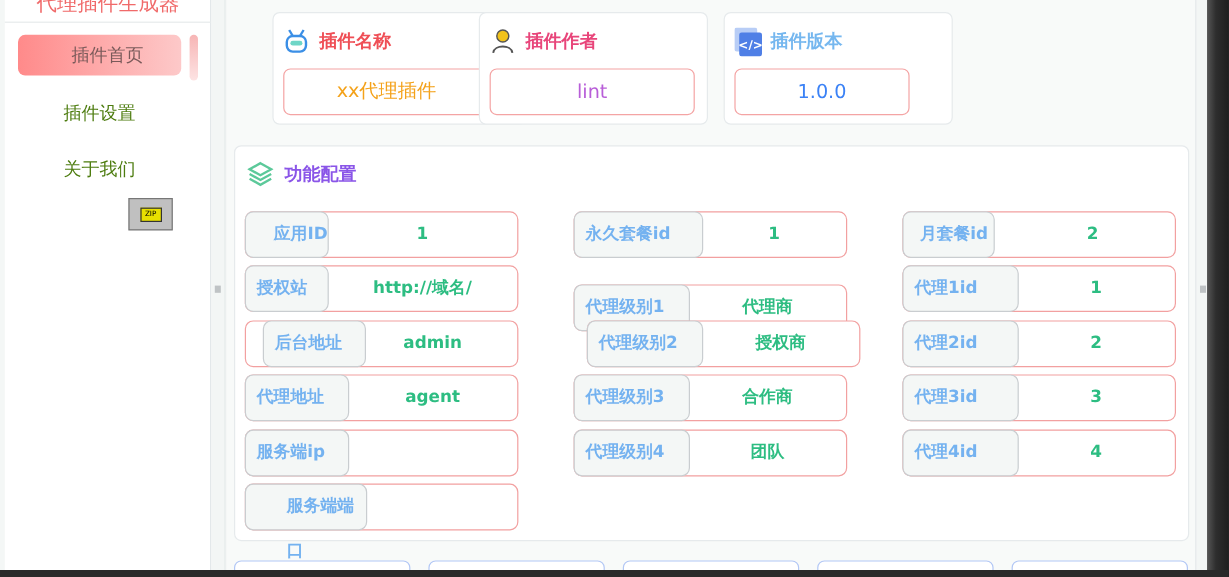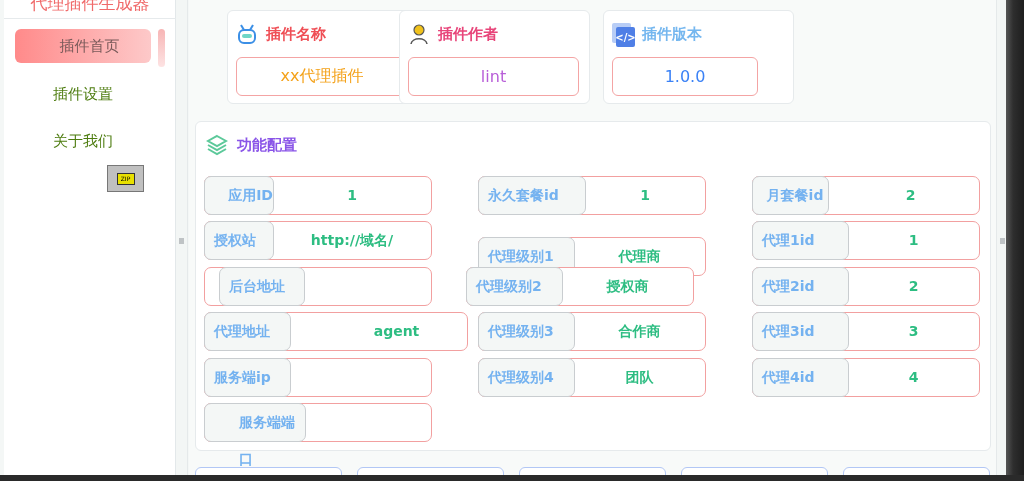--- a/index.html
+++ b/index.html
@@ -119,43 +119,44 @@
       <div class="field" style="left:8px; top:54px; width:228px;">
         <div class="lbl" style="width:70px;text-align:right;">应用ID</div>
         <div class="val" style="width:158px;">1</div>
       </div>
       <div class="field" style="left:8px; top:99px; width:228px;">
         <div class="lbl" style="width:70px;">授权站</div>
         <div class="val" style="width:158px;">http://域名/</div>
       </div>
       <div class="field" style="left:8px; top:145px; width:228px;">
         <div class="lbl" style="width:86px;margin-left:15px;">后台地址</div>
-      </div>
-      <div class="field" style="left:8px; top:190px; width:264px;">
+        <div class="val" style="width:141px;">admin</div>
+      </div>
+      <div class="field" style="left:8px; top:190px; width:228px;">
         <div class="lbl" style="width:87px;">代理地址</div>
         <div class="val" style="width:141px;">agent</div>
       </div>
       <div class="field" style="left:8px; top:236px; width:228px;">
         <div class="lbl" style="width:87px;">服务端ip</div>
         <div class="val" style="width:141px;"></div>
       </div>
       <div class="field" style="left:8px; top:281px; width:228px;">
         <div class="lbl" style="width:102px;padding-left:34px;">服务端端口</div>
         <div class="val" style="width:126px;"></div>
       </div>
 
       <div class="field" style="left:282px; top:54px; width:228px;">
         <div class="lbl" style="width:108px;">永久套餐id</div>
         <div class="val" style="width:120px;">1</div>
       </div>
       <div class="field" style="left:282px; top:99px; width:228px;margin-top:16px;">
         <div class="lbl" style="width:97px;">代理级别1</div>
         <div class="val" style="width:131px;">代理商</div>
       </div>
-      <div class="field" style="left:270px; top:145px; width:228px;">
+      <div class="field" style="left:293px; top:145px; width:228px;">
         <div class="lbl" style="width:97px;">代理级别2</div>
         <div class="val" style="width:131px;">授权商</div>
       </div>
       <div class="field" style="left:282px; top:190px; width:228px;">
         <div class="lbl" style="width:97px;">代理级别3</div>
         <div class="val" style="width:131px;">合作商</div>
       </div>
       <div class="field" style="left:282px; top:236px; width:228px;">
         <div class="lbl" style="width:97px;">代理级别4</div>
         <div class="val" style="width:131px;">团队</div>

